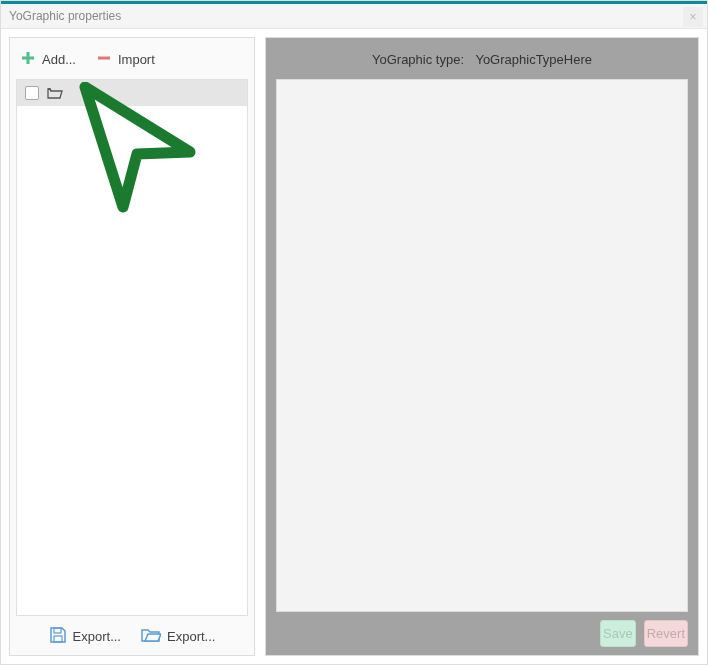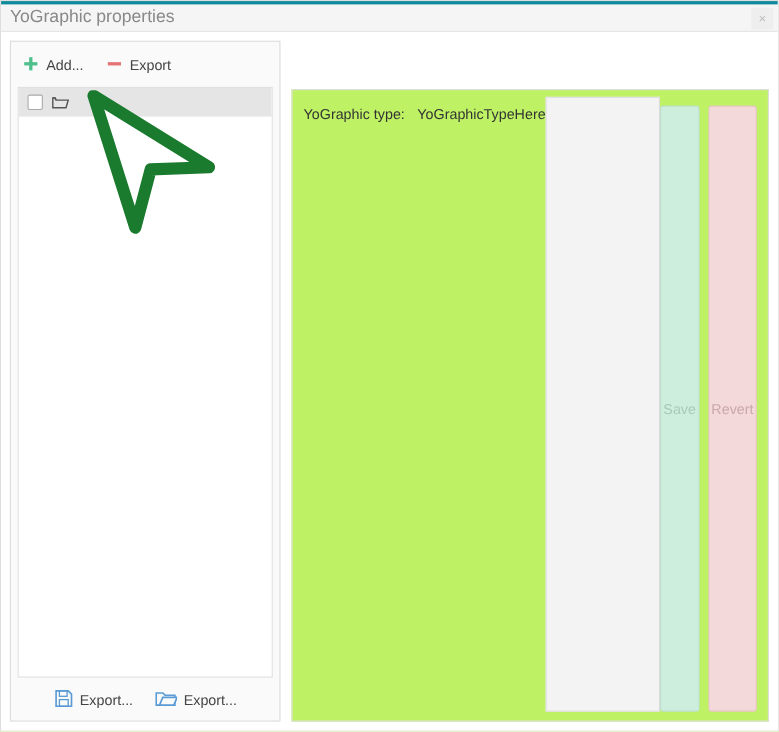--- a/index.html
+++ b/index.html
@@ -25,21 +25,21 @@
       background: #f5f5f5;
       display: flex;
       align-items: center;
       padding: 0 8px;
       border-top: 3px solid #0d8a9c;
       border-bottom: 1px solid #e5e5e5;
       position: relative;
     }
     .titlebar-title {
       color: #888;
-      font-size: 16px;
+      font-size: 12px;
     }
     .titlebar-close {
       position: absolute;
       right: 4px;
       top: 3px;
       width: 20px;
       height: 20px;
       background: #eee;
       display: flex;
       align-items: center;
@@ -102,25 +102,24 @@
     .toolbar-bottom {
       display: flex;
       gap: 20px;
       padding: 10px 4px 2px 4px;
       align-items: center;
       justify-content: center;
     }
     .right-panel {
       flex: 1;
       border: 1px solid #ddd;
-      background: #bef264;
-      display: flex;
-      flex-direction: row;
+      background: #a3a3a3;
+      display: flex;
+      flex-direction: column;
       padding: 6px 10px 8px 10px;
-      margin-top: 44px;
     }
     .type-header {
       text-align: center;
       padding: 8px 0 12px 0;
       color: #333;
       font-size: 13px;
     }
     .type-header .label { margin-right: 8px; }
     .prop-area {
       flex: 1;
@@ -180,21 +179,21 @@
             </svg>
           </span>
           <span>Add...</span>
         </div>
         <div class="tool-btn">
           <span>
             <svg width="16" height="16" viewBox="0 0 16 16">
               <rect x="2" y="6.5" width="12" height="3" fill="#e57373"></rect>
             </svg>
           </span>
-          <span>Export</span>
+          <span>Import</span>
         </div>
       </div>
 
       <div class="list-area">
         <div class="list-row">
           <div class="checkbox"></div>
           <span class="folder-icon">
             <svg width="16" height="14" viewBox="0 0 16 14">
               <path d="M1 3 L1 12 L13 12 L15 5 L4 5 L3 3 Z" fill="none" stroke="#555" stroke-width="1.3"></path>
               <path d="M1 3 L3 3 L4 5" fill="none" stroke="#555" stroke-width="1.3"></path>

